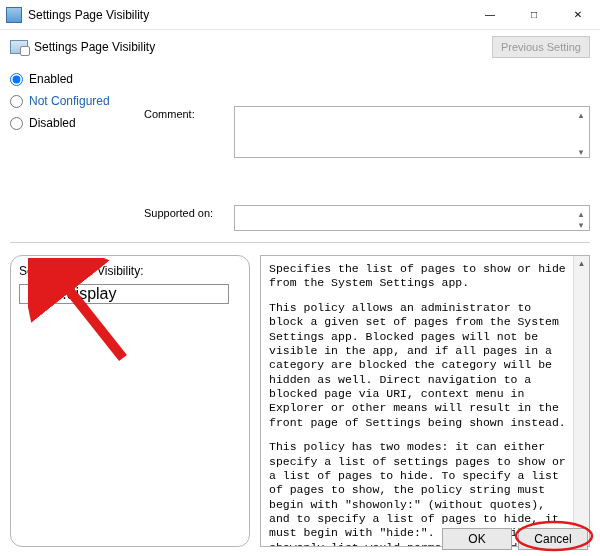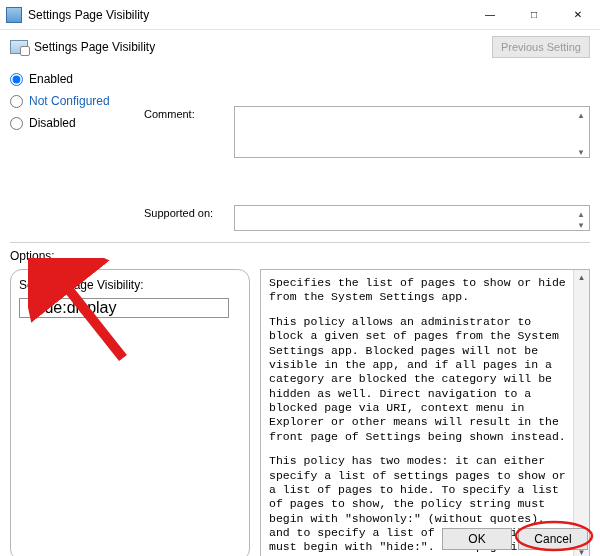--- a/index.html
+++ b/index.html
@@ -200,21 +200,20 @@
         <div class="scroll-arrow sa-up">▴</div>
         <div class="scroll-arrow sa-dn">▾</div>
       </div>
     </div>
   </div>
 </div>
 
 <div class="bar"></div>
 
 <div class="labels-row">
-  <div class="left-l">Options:</div>
 </div>
 
 <div class="split">
   <div class="panel left-panel">
     <span class="lp-label">Settings Page Visibility:</span>
     <input class="lp-input" type="text" value="hide:display" style="">
   </div>
   <div class="panel right-panel">
     <p>Specifies the list of pages to show or hide from the System Settings app.</p>
     <p>This policy allows an administrator to block a given set of pages from the System Settings app. Blocked pages will not be visible in the app, and if all pages in a category are blocked the category will be hidden as well. Direct navigation to a blocked page via URI, context menu in Explorer or other means will result in the front page of Settings being shown instead.</p>

